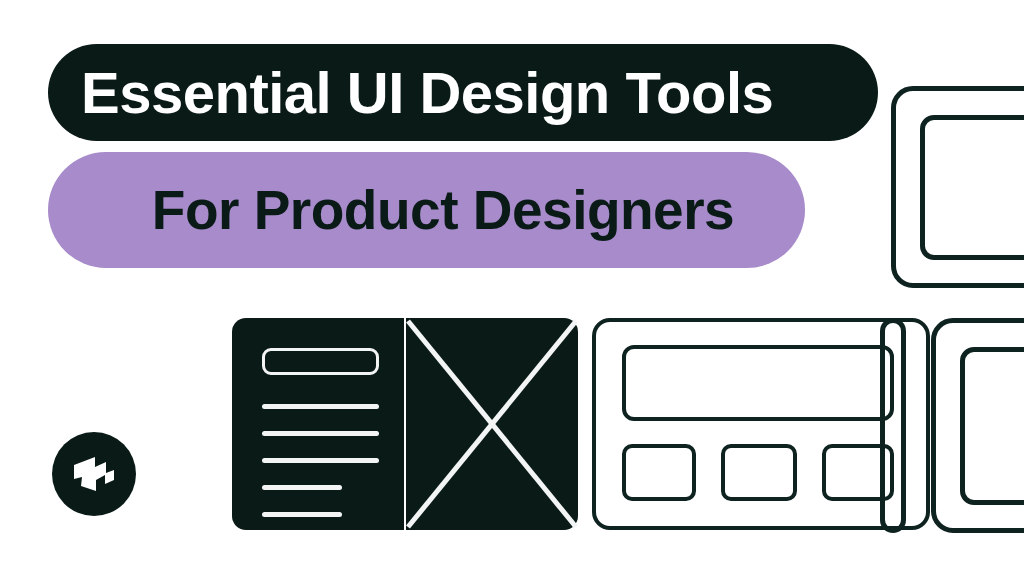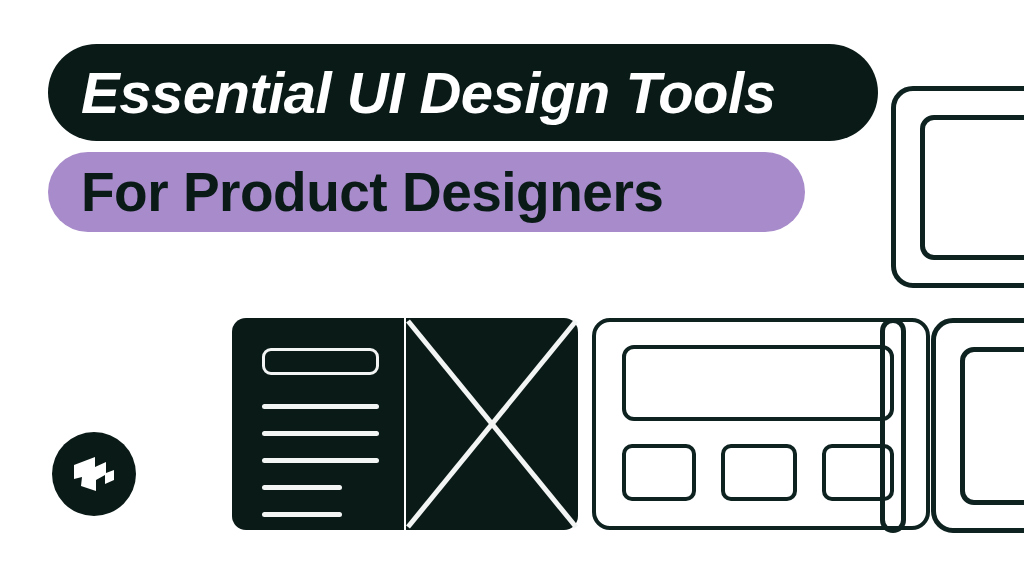--- a/index.html
+++ b/index.html
@@ -34,29 +34,29 @@
     height: 97px;
     background: #0a1a17;
     padding-left: 33px;
   }
   #title-text {
     color: #ffffff;
     font-size: 58px;
     font-weight: 700;
     letter-spacing: -0.5px;
     line-height: 1;
-    font-style: italic;
   }
   #subtitle-pill {
     left: 48px;
     top: 152px;
     width: 757px;
-    height: 80px;
+    height: 116px;
     background: #a78bca;
     padding-left: 33px;
+    justify-content: center;
   }
   #subtitle-text {
     color: #0a1a17;
     font-size: 55px;
     font-weight: 700;
     letter-spacing: -0.5px;
     line-height: 1;
   }
 
   

